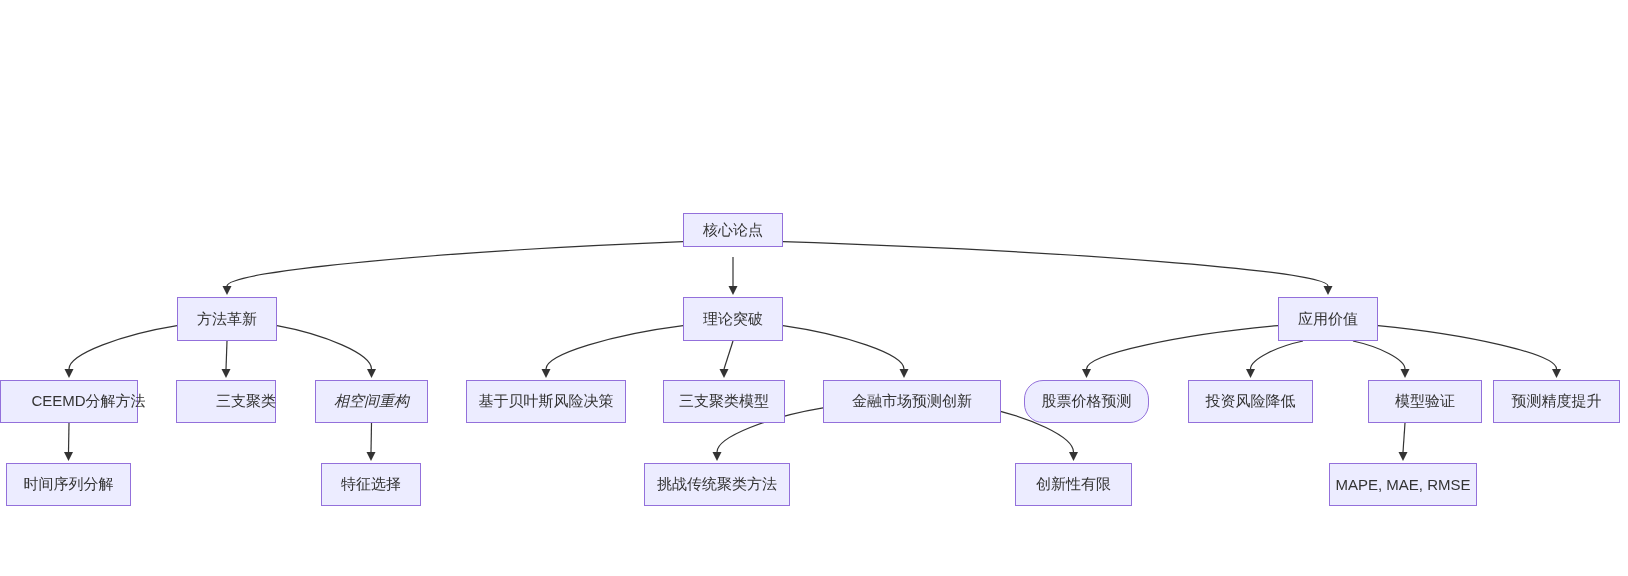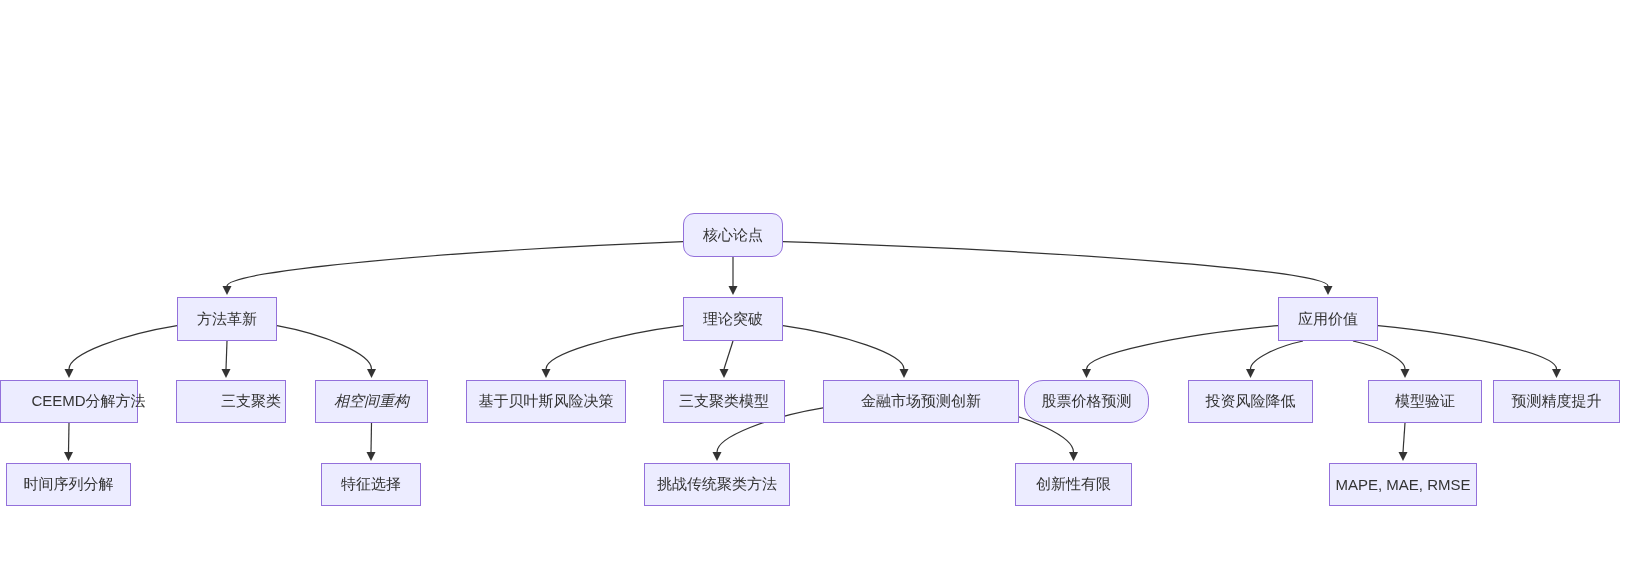--- a/index.html
+++ b/index.html
@@ -119,48 +119,48 @@
       <g>
         <path class="edge-path" d="M985,407.95 C1029.25,416.76 1073.5,436.5825 1073.5,452"></path>
         <polygon class="edge-arrowhead" points="1069,452 1078,452 1073.5,461"></polygon>
       </g>
       <g>
         <path class="edge-path" d="M1405,423 L1403,452"></path>
         <polygon class="edge-arrowhead" points="1398.5,452 1407.5,452 1403,461"></polygon>
       </g>
     </svg>
   <div id="node-layer">
-      <div class="node" style="left: 683px; top: 213px; width: 100px; height: 44px; border-radius: 11px;">
+      <div class="node" style="left: 683px; top: 213px; width: 100px; height: 34px;">
         <span>核心论点</span>
       </div>
       <div class="node" style="left: 177px; top: 297px; width: 100px; height: 44px;">
         <span>方法革新</span>
       </div>
       <div class="node" style="left: 683px; top: 297px; width: 100px; height: 44px;">
         <span>理论突破</span>
       </div>
       <div class="node" style="left: 1278px; top: 297px; width: 100px; height: 44px;">
         <span>应用价值</span>
       </div>
       <div class="node" style="left: 0px; top: 380px; width: 138px; height: 43px; padding-left: 39px;">
         <span>CEEMD分解方法</span>
       </div>
-      <div class="node" style="left: 176px; top: 380px; width: 110px; height: 43px; padding-left: 40px;">
+      <div class="node" style="left: 176px; top: 380px; width: 100px; height: 43px; padding-left: 40px;">
         <span>三支聚类</span>
       </div>
       <div class="node" style="left: 315px; top: 380px; width: 113px; height: 43px; font-style: italic;">
         <span>相空间重构</span>
       </div>
       <div class="node" style="left: 466px; top: 380px; width: 160px; height: 43px;">
         <span>基于贝叶斯风险决策</span>
       </div>
       <div class="node" style="left: 663px; top: 380px; width: 122px; height: 43px; justify-content: center;">
         <span>三支聚类模型</span>
       </div>
-      <div class="node" style="left: 823px; top: 380px; width: 196px; height: 43px;">
+      <div class="node" style="left: 823px; top: 380px; width: 178px; height: 43px;">
         <span>金融市场预测创新</span>
       </div>
       <div class="node" style="left: 1024px; top: 380px; width: 125px; height: 43px; border-radius: 19px;">
         <span>股票价格预测</span>
       </div>
       <div class="node" style="left: 1188px; top: 380px; width: 125px; height: 43px;">
         <span>投资风险降低</span>
       </div>
       <div class="node" style="left: 1348px; top: 380px; width: 114px; height: 43px; margin-left: 20px;">
         <span>模型验证</span>

